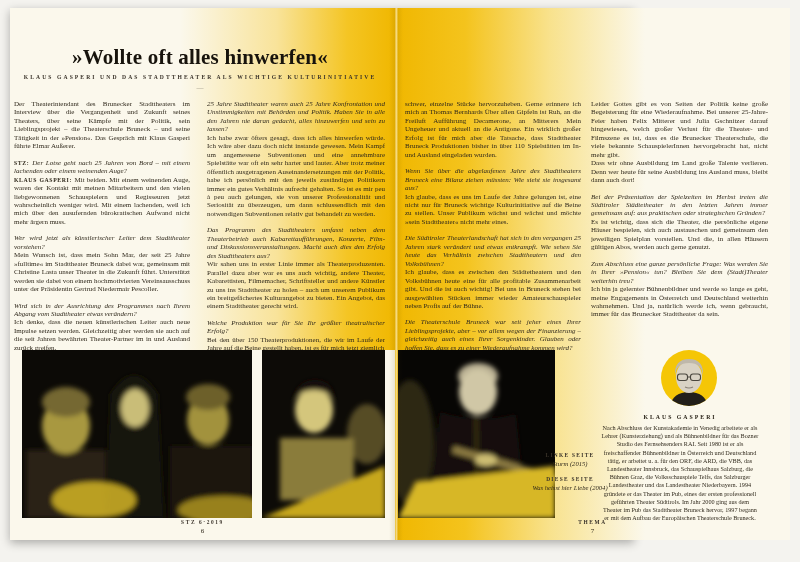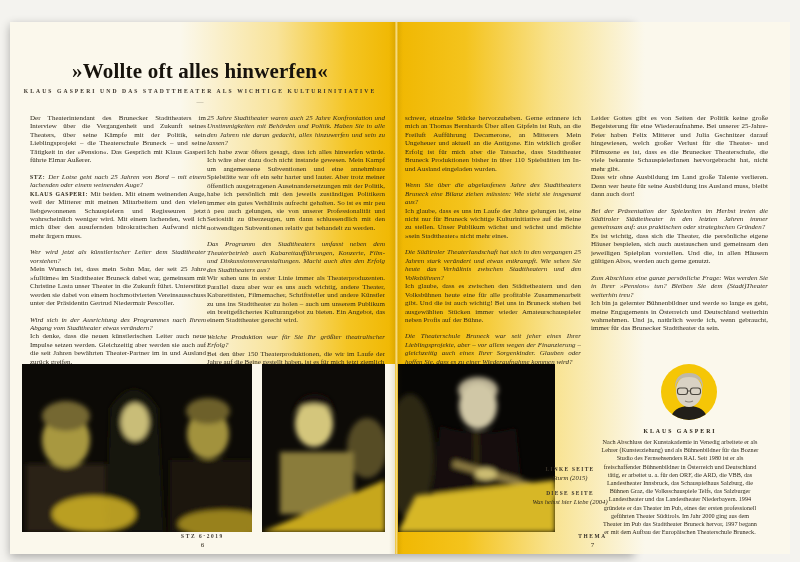--- a/index.html
+++ b/index.html
@@ -1,33 +1,33 @@
 <!DOCTYPE html>
 <html><head>
 <meta charset="utf-8">
 <style>
   html,body{margin:0;padding:0;}
   body{width:800px;height:562px;background:#f4f3ef;font-family:"Liberation Serif",serif;color:#30291c;}
   .stage{position:relative;width:800px;height:562px;overflow:hidden;}
-  .spread{position:absolute;left:10px;top:8px;width:624px;height:532px;box-shadow:0 3px 9px rgba(0,0,0,0.30);margin-top:14px;}
+  .spread{position:absolute;left:10px;top:8px;width:624px;height:532px;box-shadow:0 3px 9px rgba(0,0,0,0.30);}
   .page{position:absolute;top:0;height:532px;background:#fbf8ec;overflow:hidden;}
   .page-left{left:0;width:385px;}
   .page-right{left:385px;width:395px;}
   .glow-left{position:absolute;right:0;top:0;width:215px;height:342px;
     background:linear-gradient(90deg,rgba(243,188,0,0) 0%,rgba(243,188,0,0.35) 45%,rgba(243,188,0,0.85) 78%,#f0b700 100%);}
   .glow-right{position:absolute;left:0;top:0;width:250px;height:532px;
     background:linear-gradient(90deg,#f0b700 0%,rgba(243,188,0,0.88) 28%,rgba(245,199,25,0.45) 62%,rgba(246,205,40,0) 100%);}
   .spine{position:absolute;left:379px;top:0;width:14px;height:532px;z-index:6;pointer-events:none;
     background:linear-gradient(90deg,rgba(0,0,0,0) 0%,rgba(80,60,0,0.10) 40%,rgba(255,255,255,0.55) 52%,rgba(60,45,0,0.08) 66%,rgba(0,0,0,0) 100%);}
   .masthead{position:absolute;left:10px;top:38px;width:360px;text-align:center;z-index:3;}
   .masthead h1{margin:0;font-size:21px;line-height:22px;font-weight:bold;color:#17130c;letter-spacing:0.2px;}
   .subtitle{margin-top:6px;font-size:5.6px;font-weight:bold;letter-spacing:2.1px;color:#3a332a;}
   .divider{margin-top:4px;font-size:7px;color:#8d8778;letter-spacing:0;}
   .col{position:absolute;z-index:3;font-size:7px;line-height:8.45px;text-align:justify;overflow:hidden;}
-  .col1{left:20px;top:92px;width:176px;height:250px;}
+  .col1{left:4px;top:92px;width:176px;height:250px;}
   .col2{left:197px;top:92px;width:178px;height:250px;}
   .col3{left:10px;top:92px;width:176px;height:250px;}
   .col4{left:196px;top:92px;width:177px;height:244px;}
   .para{margin:0;}
   .para.q{font-style:italic;margin-top:8px;}
   .col .para:first-child{margin-top:0;}
   .lead{font-style:normal;font-size:5.8px;letter-spacing:0.6px;text-transform:uppercase;font-weight:bold;}
   .lead::after{content:" ";}
   .photo{position:absolute;z-index:4;background:#0b0906;}
   .photo svg{display:block;width:100%;height:100%;}
@@ -57,21 +57,21 @@
 
       <header class="masthead">
         <h1>»Wollte oft alles hinwerfen«</h1>
         <div class="subtitle">KLAUS GASPERI UND DAS STADTTHEATER ALS WICHTIGE KULTURINITIATIVE</div>
         <div class="divider">—</div>
       </header>
 
       <div class="col col1">
         <p class="para intro"><span>Der Theaterintendant des Brunecker Stadttheaters im Interview über die Vergangenheit und Zukunft seines Theaters, über seine Kämpfe mit der Politik, sein Lieblingsprojekt – die Theaterschule Bruneck – und seine Tätigkeit in der »Pension«. Das Gespräch mit Klaus Gasperi führte Elmar Außerer.</span></p>
         <p class="para q"><span class="lead">STZ:</span><span>Der Lotse geht nach 25 Jahren von Bord – mit einem lachenden oder einem weinenden Auge?</span></p>
-        <p class="para a"><span class="lead">KLAUS GASPERI:</span><span>Mit beiden. Mit einem weinenden Auge, weil der Mitterer mit meinen Mitarbeitern und den vielen liebgewonnenen Schauspielern und Regisseuren jetzt wahrscheinlich weniger wird. Mit einem lachenden, weil ich mich über den ausufernden bürokratischen Aufwand nicht mehr ärgern muss.</span></p>
+        <p class="para a"><span class="lead">KLAUS GASPERI:</span><span>Mit beiden. Mit einem weinenden Auge, waren der Kontakt mit meinen Mitarbeitern und den vielen liebgewonnenen Schauspielern und Regisseuren jetzt wahrscheinlich weniger wird. Mit einem lachenden, weil ich mich über den ausufernden bürokratischen Aufwand nicht mehr ärgern muss.</span></p>
         <p class="para q"><span>Wer wird jetzt als künstlerischer Leiter dem Stadttheater vorstehen?</span></p>
         <p class="para a"><span>Mein Wunsch ist, dass mein Sohn Mar, der seit 25 Jahre »fulltime« im Stadttheater Bruneck dabei war, gemeinsam mit Christine Lasta unser Theater in die Zukunft führt. Unterstützt werden sie dabei von einem hochmotivierten Vereinsausschuss unter der Präsidentin Gertrud Niedermair Pescoller.</span></p>
         <p class="para q"><span>Wird sich in der Ausrichtung des Programmes nach Ihrem Abgang vom Stadttheater etwas verändern?</span></p>
         <p class="para a"><span>Ich denke, dass die neuen künstlerischen Leiter auch neue Impulse setzen werden. Gleichzeitig aber werden sie auch auf die seit Jahren bewährten Theater-Partner im in und Ausland zurück greifen.</span></p>
       </div>
 
       <div class="col col2">
         <p class="para q"><span>25 Jahre Stadttheater waren auch 25 Jahre Konfrontation und Unstimmigkeiten mit Behörden und Politik. Haben Sie in alle den Jahren nie daran gedacht, alles hinzuwerfen und sein zu lassen?</span></p>
         <p class="para a"><span>Ich habe zwar öfters gesagt, dass ich alles hinwerfen würde. Ich wäre aber dazu doch nicht instande gewesen. Mein Kampf um angemessene Subventionen und eine annehmbare Spielstätte war oft ein sehr harter und lauter. Aber trotz meiner öffentlich ausgetragenen Auseinandersetzungen mit der Politik, habe ich persönlich mit den jeweils zuständigen Politikern immer ein gutes Verhältnis aufrecht gehalten. So ist es mir peu à peu auch gelungen, sie von unserer Professionalität und Seriosität zu überzeugen, um dann schlussendlich mit den notwendigen Subventionen relativ gut behandelt zu werden.</span></p>
         <p class="para q"><span>Das Programm des Stadttheaters umfasst neben dem Theaterbetrieb auch Kabarettaufführungen, Konzerte, Film- und Diskussionsveranstaltungen. Macht auch dies den Erfolg des Stadttheaters aus?</span></p>

